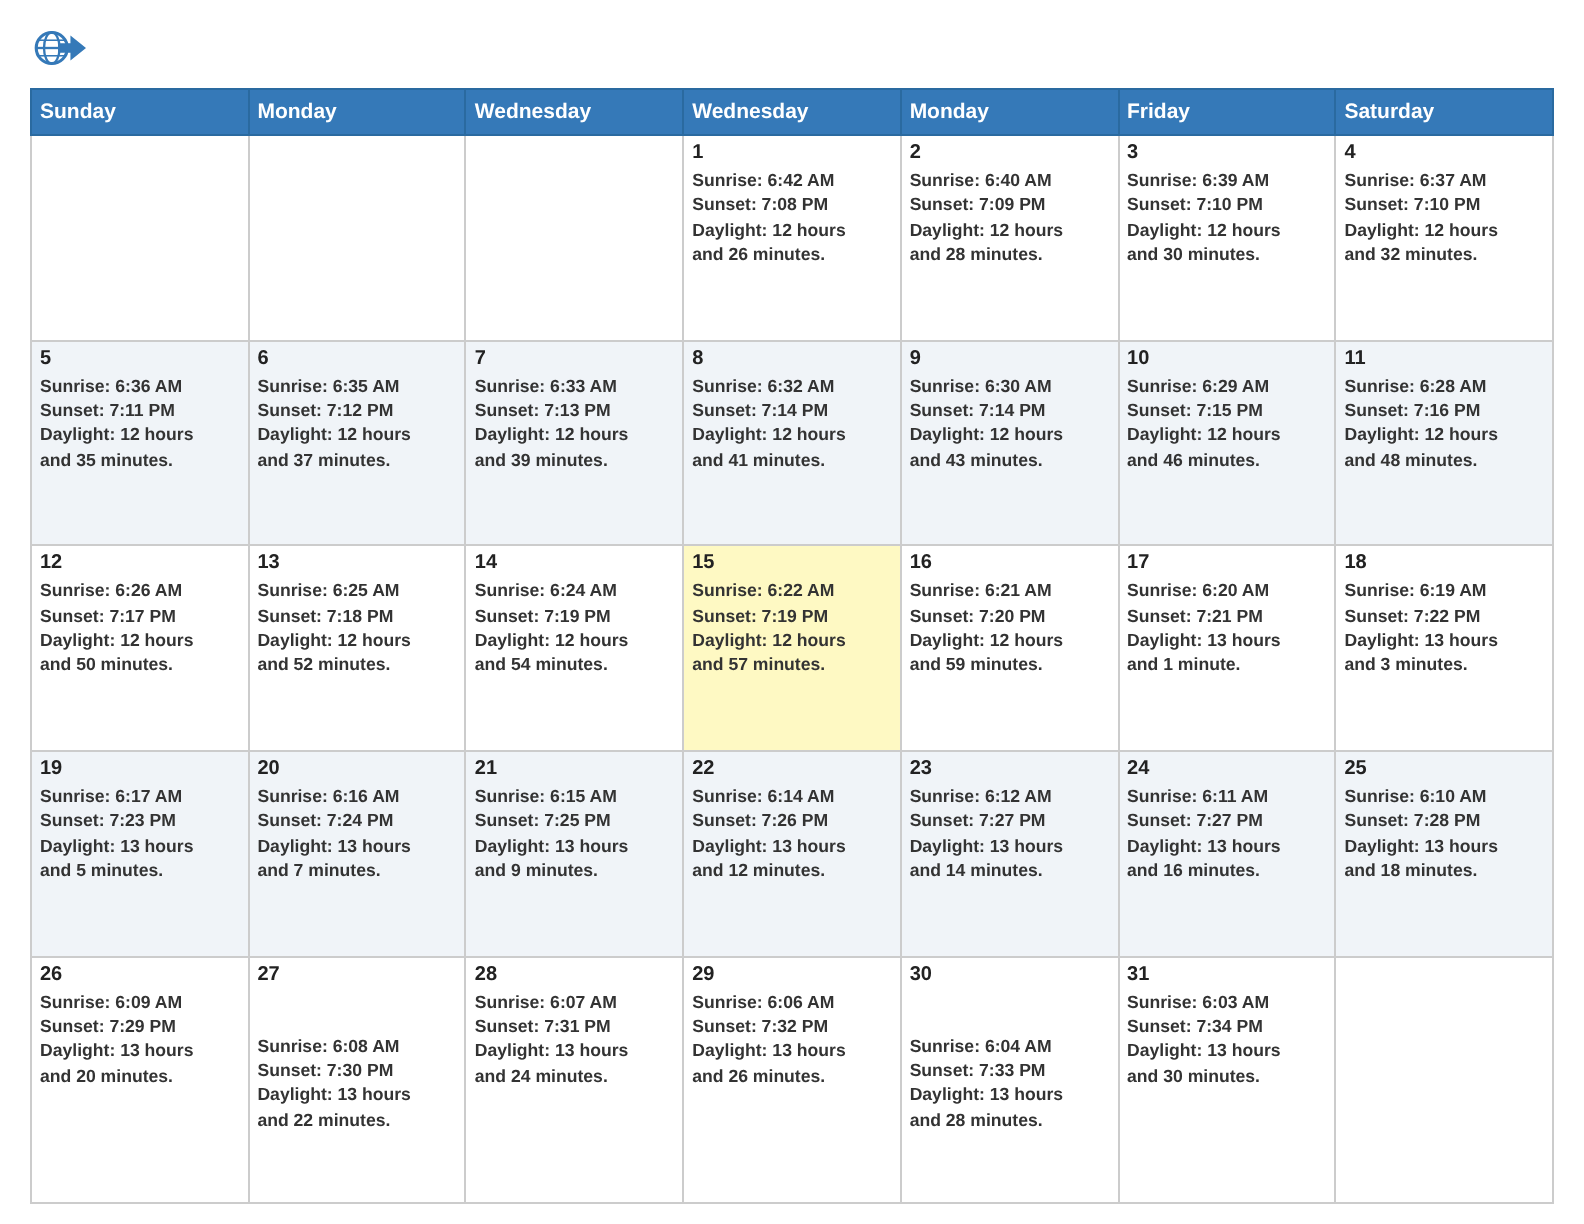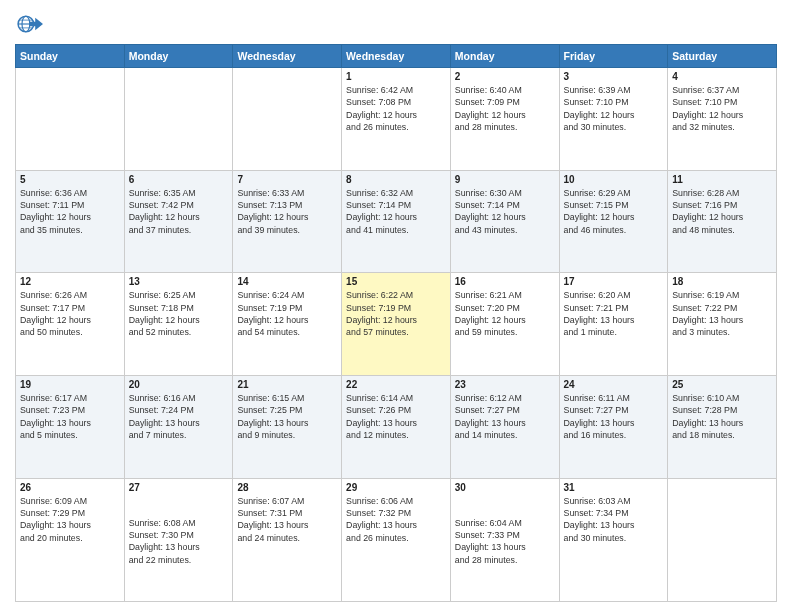--- a/index.html
+++ b/index.html
@@ -86,20 +86,21 @@
     .day-number {
       font-weight: bold;
       font-size: 10px;
       display: block;
       margin-bottom: 2px;
     }
     .day-info {
       font-size: 8.8px;
       line-height: 1.4;
       color: #333;
+      font-weight: bold;
     }
   </style>
 </head>
 <body>
 
 <div class="page">
   <div class="header">
     <div class="logo">
       <svg class="logo-icon" viewBox="0 0 36 36">
         <rect x="0" y="0" width="36" height="36" fill="white"></rect>
@@ -173,21 +174,21 @@
           <td style="background: rgb(240, 244, 248);">
             <span class="day-number">5</span>
             <div class="day-info" style="white-space: pre-line;">Sunrise: 6:36 AM
 Sunset: 7:11 PM
 Daylight: 12 hours
 and 35 minutes.</div>
           </td>
           <td style="background: rgb(240, 244, 248);">
             <span class="day-number">6</span>
             <div class="day-info" style="white-space: pre-line;">Sunrise: 6:35 AM
-Sunset: 7:42 PM
+Sunset: 7:12 PM
 Daylight: 12 hours
 and 37 minutes.</div>
           </td>
           <td style="background: rgb(240, 244, 248);">
             <span class="day-number">7</span>
             <div class="day-info" style="white-space: pre-line;">Sunrise: 6:33 AM
 Sunset: 7:13 PM
 Daylight: 12 hours
 and 39 minutes.</div>
           </td>

